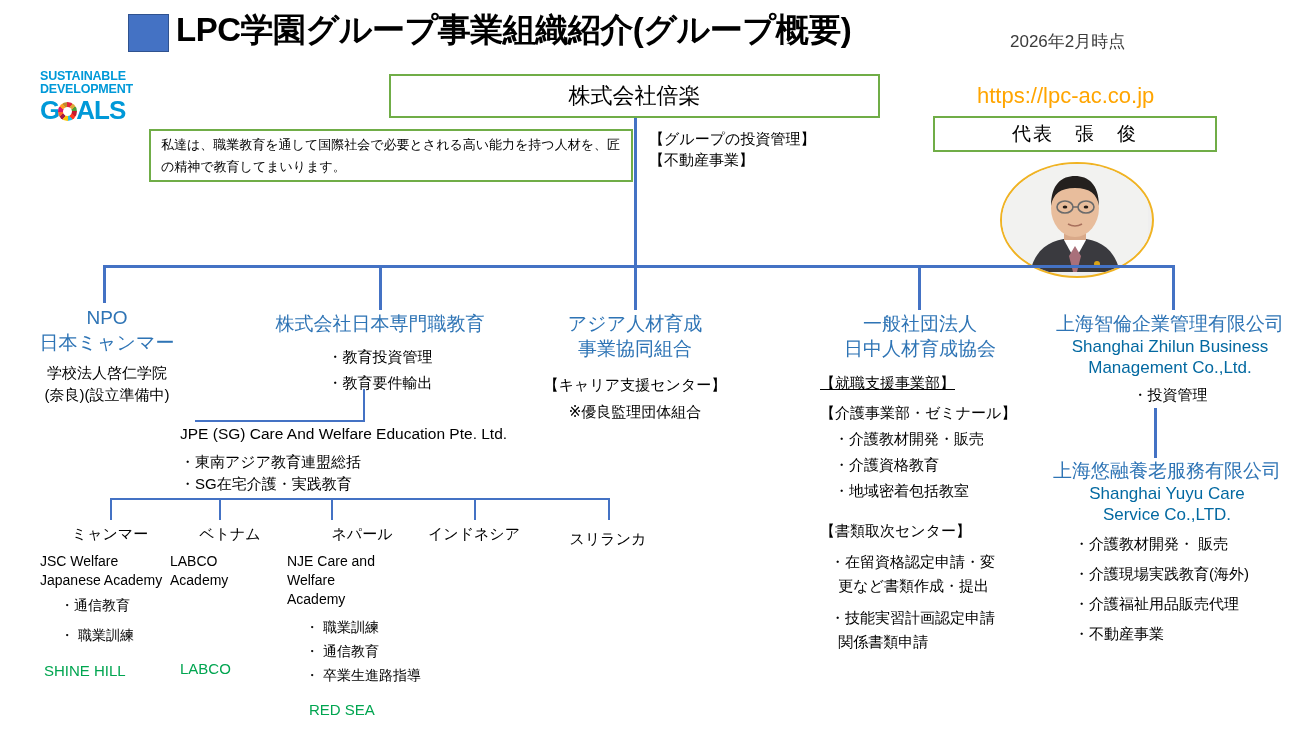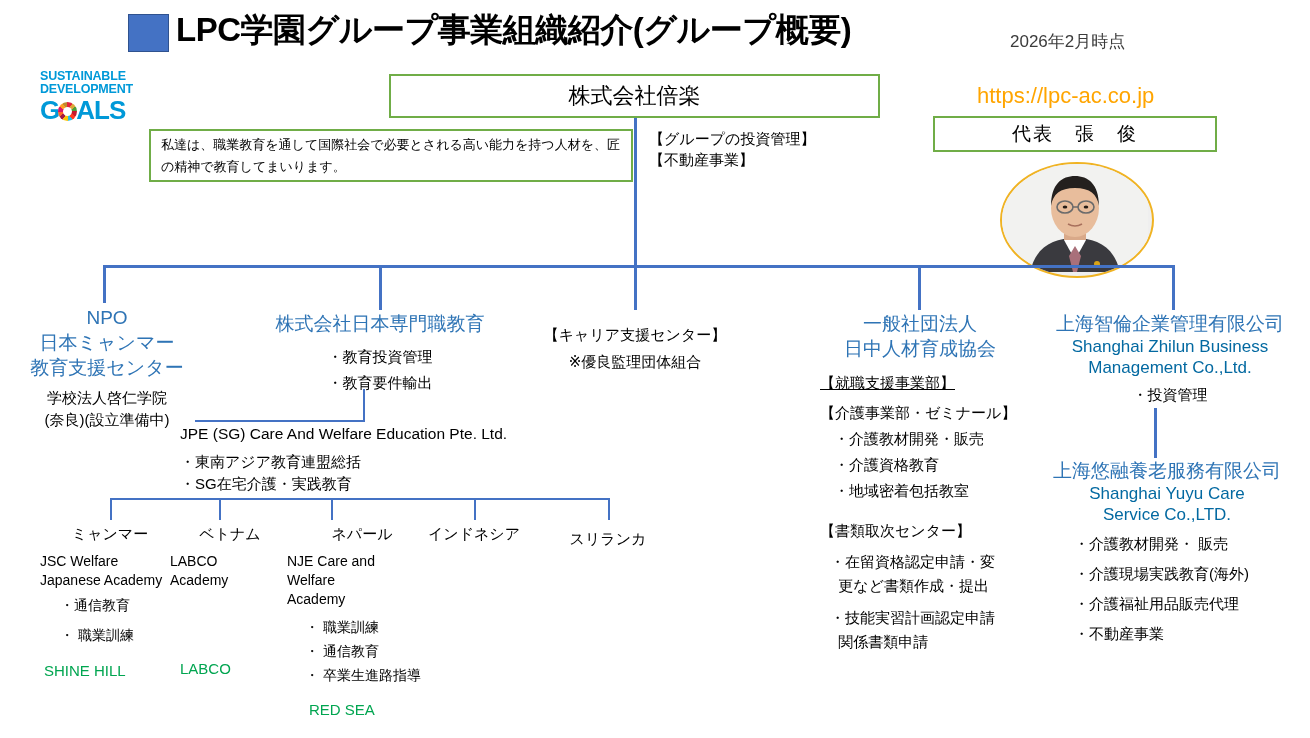--- a/index.html
+++ b/index.html
@@ -253,21 +253,20 @@
   <div class="abs vline" style="left:103px; top:265px; height:38px;"></div>
   <div class="abs vline" style="left:379px; top:265px; height:45px;"></div>
   <div class="abs vline" style="left:634px; top:265px; height:45px;"></div>
   <div class="abs vline" style="left:918px; top:265px; height:45px;"></div>
   <div class="abs vline" style="left:1172px; top:265px; height:45px;"></div>
 
   <div class="col" style="left:12px; top:305px; width:190px;">
     <div class="org-head">
       <div>NPO</div>
       <div>日本ミャンマー</div>
-      <div>教育支援センター</div>
     </div>
     <div class="sub sub-c" style="line-height:22px; margin-top:7px;">
       <div>学校法人啓仁学院</div>
       <div>(奈良)(設立準備中)</div>
     </div>
   </div>
 
   <div class="col" style="left:250px; top:311px; width:260px;">
     <div class="org-head">
       <div>株式会社日本専門職教育</div>
@@ -283,20 +282,24 @@
 
   <div class="abs" style="left:180px; top:425px; width:420px; text-align:left;">
     <div style="font-size:15.5px; white-space:nowrap;">JPE (SG) Care And Welfare Education Pte. Ltd.</div>
     <div class="sub" style="line-height:22px; margin-top:8px;">
       <div>・東南アジア教育連盟総括</div>
       <div>・SG在宅介護・実践教育</div>
     </div>
   </div>
 
   <div class="col" style="left:520px; top:311px; width:230px;">
+    <div class="org-head">
+      <div>アジア人材育成</div>
+      <div>事業協同組合</div>
+    </div>
     <div class="sub sub-c" style="margin-top:10px; line-height:27px;">
       <div>【キャリア支援センター】</div>
       <div>※優良監理団体組合</div>
     </div>
   </div>
 
   <div class="col" style="left:820px; top:311px; width:200px;">
     <div class="org-head">
       <div>一般社団法人</div>
       <div>日中人材育成協会</div>

